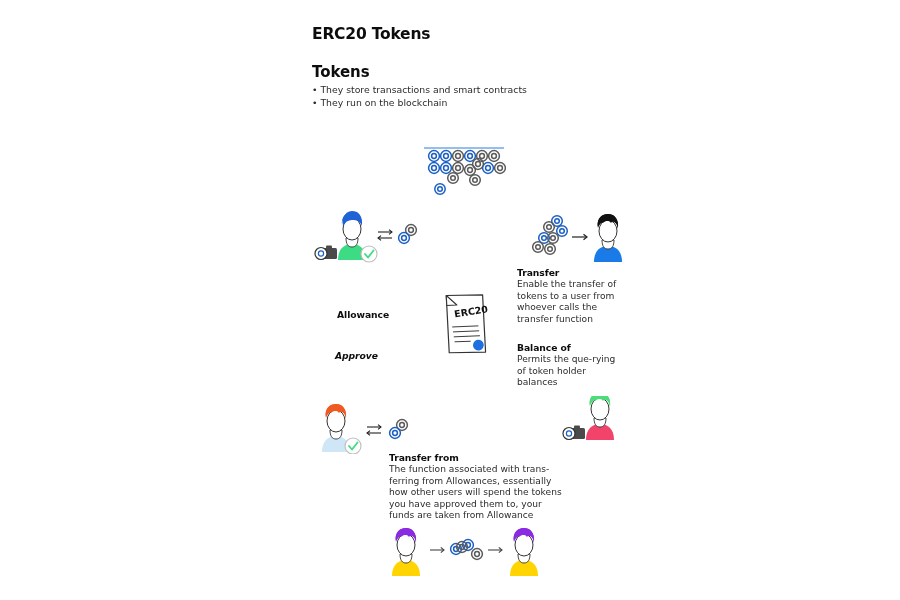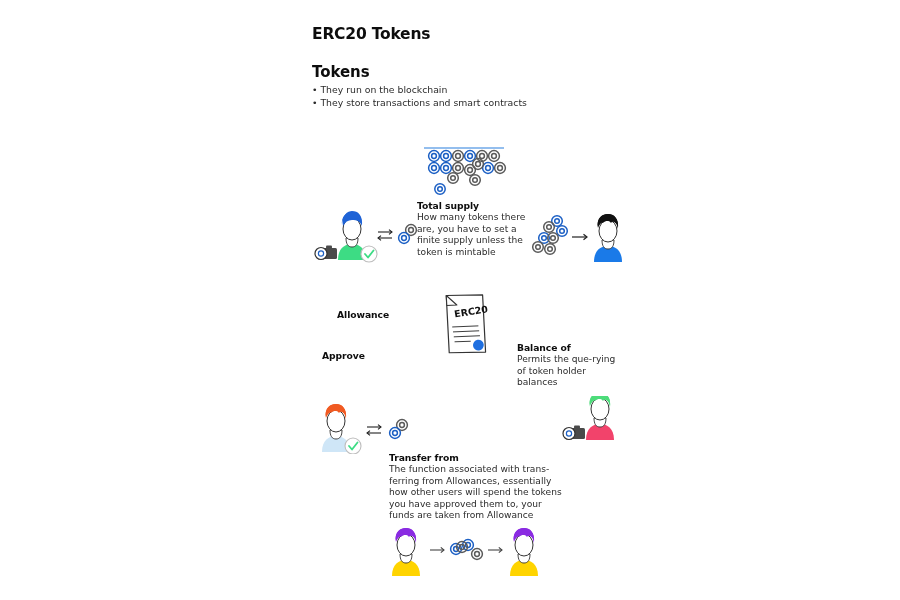--- a/index.html
+++ b/index.html
@@ -65,21 +65,21 @@
   }
   .blk .b {
     font-size: 9.1px;
     line-height: 11.6px;
     color: #2b2b2b;
   }
 
   #blk-total-supply { left: 417px; top: 200px; width: 112px; }
   #blk-allowance    { left: 337px; top: 267px; width: 110px; margin-top: 42px; }
   #blk-transfer     { left: 517px; top: 267px; width: 110px; }
-  #blk-approve      { left: 322px; top: 350px; width: 112px; }
+  #blk-approve      { left: 335px; top: 350px; width: 112px; font-style: italic; }
   #blk-balance-of   { left: 517px; top: 342px; width: 106px; }
   #blk-transfer-from{ left: 389px; top: 452px; width: 180px; }
 
   
   .fig { position: absolute; }
   #fig-supply-pile   { left: 420px; top: 144px; }
   #fig-allowance     { left: 312px; top: 208px; }
   #fig-transfer      { left: 532px; top: 214px; }
   #fig-erc20-doc     { left: 437px; top: 288px; }
   #fig-green-person  { left: 560px; top: 396px; }
@@ -87,22 +87,22 @@
   #fig-transfer-from { left: 386px; top: 524px; }
 </style>
 </head>
 <body>
 
 <div class="canvas">
 
   <div class="page-title">ERC20 Tokens</div>
   <div class="section-head">Tokens</div>
   <div class="bullets">
+    <div>• They store transactions and smart contracts</div>
     <div>• They run on the blockchain</div>
-    <div>• They store transactions and smart contracts</div>
   </div>
 
   <div class="fig" id="fig-supply-pile">
     <svg width="92" height="56" viewBox="0 0 92 56">
       <line x1="4" y1="4" x2="84" y2="4" stroke="#6fa8e8" stroke-width="1.6"></line>
       <g fill="none" stroke-width="1.5">
         <g stroke="#1b5fc4">
           <circle cx="14" cy="12" r="5.4"></circle>
             <circle cx="14" cy="12" r="2.4"></circle>
           <circle cx="26" cy="12" r="5.4"></circle>
@@ -135,24 +135,20 @@
             <circle cx="80" cy="24" r="2.4"></circle>
           <circle cx="33" cy="34" r="5.3"></circle>
             <circle cx="33" cy="34" r="2.3"></circle>
           <circle cx="55" cy="36" r="5.3"></circle>
             <circle cx="55" cy="36" r="2.3"></circle>
         </g>
       </g>
     </svg>
   </div>
 
-  <div class="blk" id="blk-total-supply">
-    <div class="t">Total supply</div>
-    <div class="b">How many tokens there are, you have to set a finite supply unless the token is mintable</div>
-  </div>
 
   <div class="fig" id="fig-allowance">
     <svg width="112" height="58" viewBox="0 0 112 58">
 
       <g>
         <path d="M26 52 C26 40 33 36 40 36 C47 36 54 40 54 52 Z" fill="#3ddc84"></path>
         <path d="M34 30 C34 36 36 39 40 39 C44 39 46 36 46 30 Z" fill="#ffffff" stroke="#333" stroke-width="0.9"></path>
         <ellipse cx="40" cy="21" rx="9" ry="11" fill="#ffffff" stroke="#333" stroke-width="1"></ellipse>
         <path d="M31 18 C29 7 36 3 40 3 C46 3 51 7 50 18 C48 13 45 12 40 12 C36 12 33 14 31 18 Z" fill="#1f63d6"></path>
         <path d="M30 17 C30 11 33 9 35 13 C36 10 40 10 42 12 C44 9 48 11 50 16 C50 9 46 4 40 4 C34 4 29 9 30 17 Z" fill="#1f63d6"></path>
@@ -226,20 +222,24 @@
       <g>
         <path d="M62 48 C62 36 69 32 76 32 C83 32 90 36 90 48 Z" fill="#1a7ae8"></path>
         <path d="M70 26 C70 32 72 35 76 35 C80 35 82 32 82 26 Z" fill="#ffffff" stroke="#333" stroke-width="0.9"></path>
         <ellipse cx="76" cy="17" rx="9" ry="11" fill="#ffffff" stroke="#333" stroke-width="1"></ellipse>
         <path d="M66 14 C64 3 71 0 76 0 C82 0 87 4 86 15 C85 8 82 7 76 7 C71 7 68 9 66 14 Z" fill="#111111"></path>
         <path d="M66 15 C65 8 69 5 71 9 C73 6 77 6 79 9 C81 6 85 8 86 14 C87 5 82 0 76 0 C69 0 64 6 66 15 Z" fill="#111111"></path>
       </g>
     </svg>
   </div>
 
+  <div class="blk" id="blk-transfer">
+    <div class="t">Transfer</div>
+    <div class="b">Enable the transfer of tokens to a user from whoever calls the transfer function</div>
+  </div>
 
   <div class="fig" id="fig-erc20-doc">
     <svg width="68" height="72" viewBox="0 0 68 72">
       <g transform="rotate(-9 34 36)">
         <path d="M14 4 L50 9 L44 66 L8 61 Z" fill="#ffffff" stroke="#333" stroke-width="1.2" stroke-linejoin="round"></path>
         <path d="M14 4 L13 14 L23 15 Z" fill="#ffffff" stroke="#333" stroke-width="1.1" stroke-linejoin="round"></path>
         <text x="19" y="27" font-family="DejaVu Sans, Liberation Sans, sans-serif" font-size="9.5" font-weight="bold" fill="#111">ERC20</text>
         <g stroke="#333" stroke-width="0.9">
           <line x1="15" y1="36" x2="41" y2="39"></line>
           <line x1="15" y1="41" x2="41" y2="44"></line>

